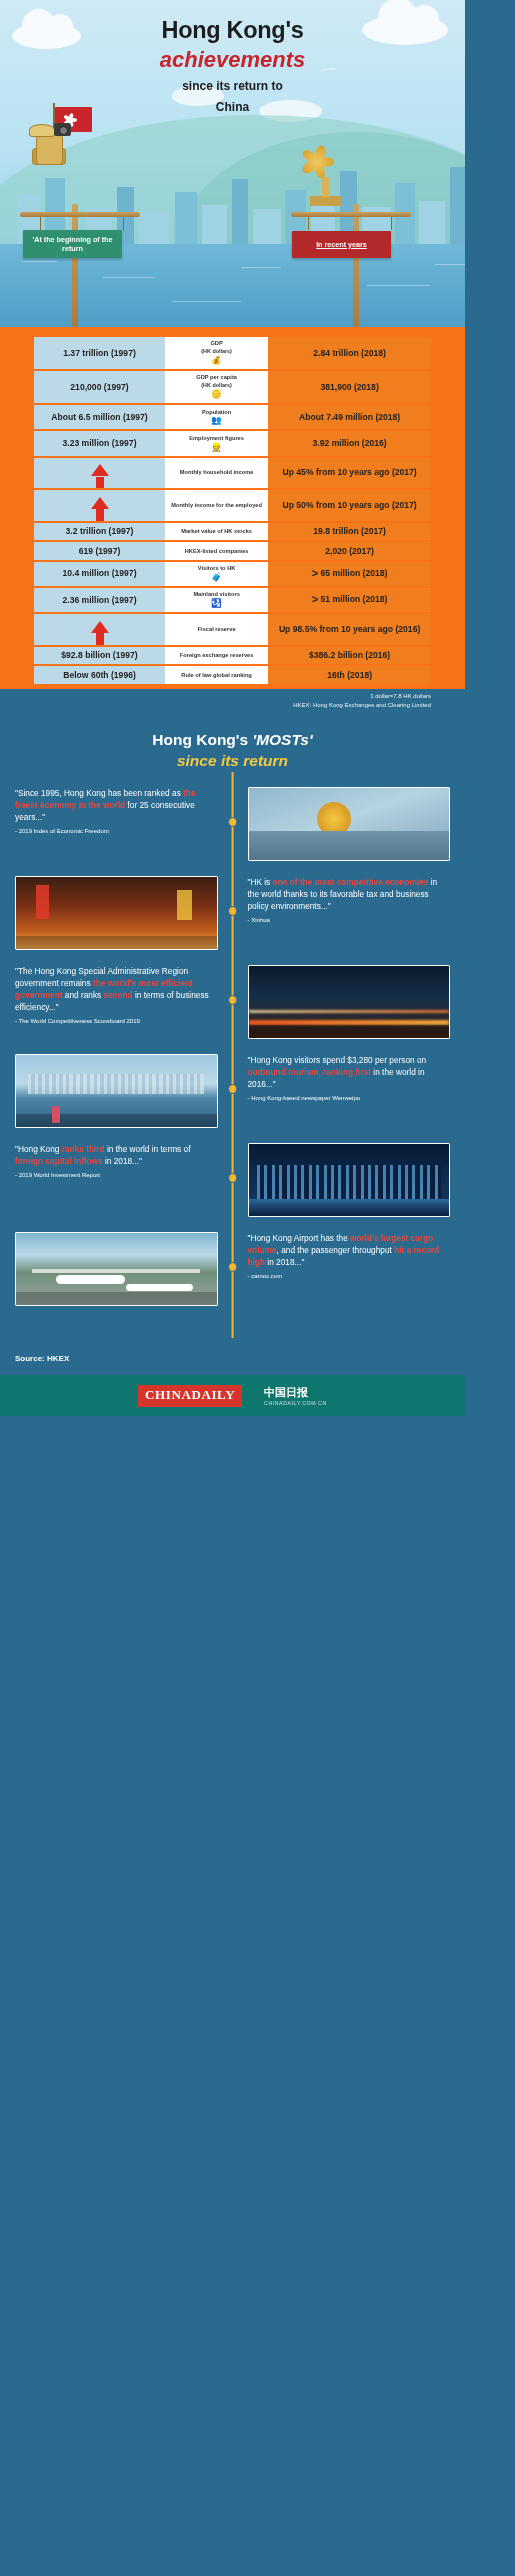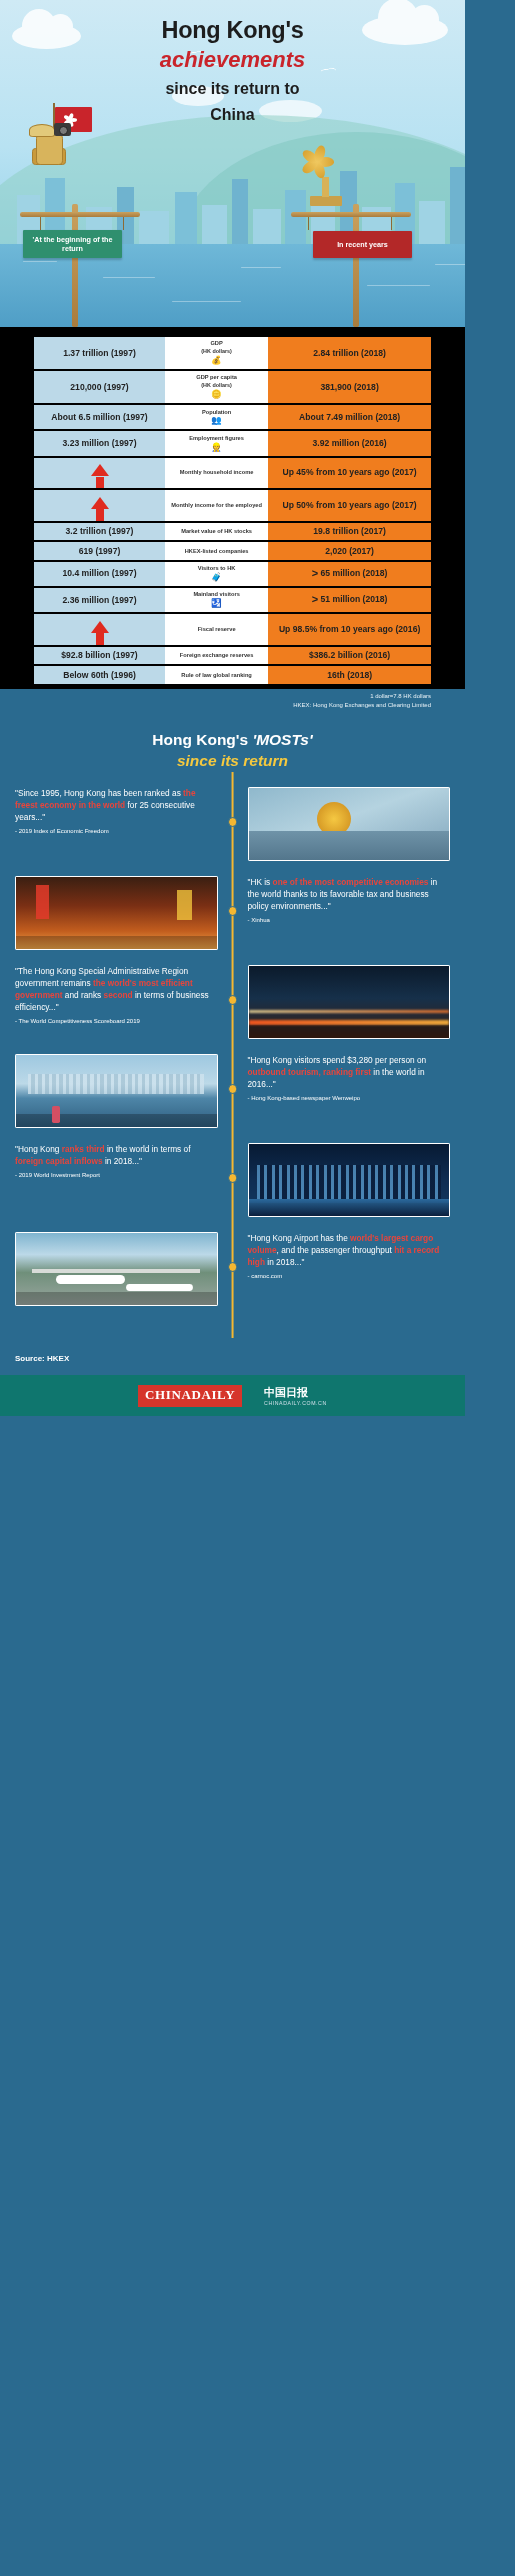--- a/index.html
+++ b/index.html
@@ -35,21 +35,21 @@
     text-align: center;
     padding-top: 17px;
   }
   .hero-title .l1 {
     font-size: 23.5px; font-weight: bold; color: #1d1d1d; letter-spacing: -0.3px;
   }
   .hero-title .l2 {
     font-size: 22px; font-weight: bold; font-style: italic; color: #c9242b; margin-top: 3.4px;
   }
   .hero-title .l3 {
-    font-size: 16px; font-weight: bold; color: #1d1d1d; margin-top: 5.7px; line-height: 1.25;
+    font-size: 12px; font-weight: bold; color: #1d1d1d; margin-top: 5.7px; line-height: 1.25;
   }
 
   
   .hill-far {
     position: absolute; bottom: 80px; left: -34px; width: 584px; height: 132px;
     background: #8fd0c4; border-radius: 50% 50% 0 0 / 100% 100% 0 0; opacity:.55;
   }
   .hill-right {
     position:absolute; bottom:80px; right:-69px; width: 355px; height: 115px;
     background:#7ec6bd; border-radius: 50% 50% 0 0 / 100% 100% 0 0; opacity:.5;
@@ -79,21 +79,21 @@
   .crossbar.left { left: 20px; width: 120px; }
   .crossbar.right { right: 54px; width: 120px; }
   .rope { position:absolute; width:1.1px; height:12.6px; background:#8c6a34; bottom: 97px; }
 
   .sign {
     position: absolute; bottom: 69px; padding: 5.2px 3.4px; color: #fff; font-weight: bold;
     text-align: center; font-size: 7.2px; line-height: 1.25; border-radius: 1.1px;
     box-shadow: 0 1.1px 2.3px rgba(0,0,0,.2);
   }
   .sign.left { left: 23px; width: 99px; background: #2f8f6e; }
-  .sign.right { right: 53px; width: 99px; background: #b32828; padding: 9.2px 3.4px; }
+  .sign.right { right: 74px; width: 99px; background: #b32828; padding: 9.2px 3.4px; text-decoration: underline; }
 
   
   .flagpole { position:absolute; left: 53px; bottom: 172px; width:2.3px; height:52px; background:#8c6a34; }
   .flag {
     position:absolute; left: 55px; bottom: 195px; width: 37px; height: 25px; background:#c9242b;
     border-radius: 1.1px;
   }
   .flag .petal {
     position:absolute; width: 7.4px; height: 4px; background:#fff; border-radius: 50%;
     left: 15px; top: 11px; transform-origin: 0 50%;
@@ -112,21 +112,21 @@
   .traveler .bag { position:absolute; left: 12.6px; top: 11.5px; width: 27.5px; height: 31px; background:#d8b45c; border-radius: 4.6px; border:1.1px solid #a9802f; }
   .traveler .bag2 { position:absolute; left: 9.2px; top: 26px; width: 34px; height: 17px; background:#c99a3c; border-radius: 3.4px; border:1.1px solid #a9802f;}
   .traveler .hat { position:absolute; left: 5.7px; top: 2.3px; width: 26px; height: 12.6px; background:#e2c97a; border-radius: 50% 50% 20% 20%; border:1.1px solid #a9802f;}
   .traveler .cam { position:absolute; left: 31px; top: 1.1px; width: 17px; height: 12.6px; background:#3b3b3b; border-radius: 2.3px;}
   .traveler .cam:after { content:''; position:absolute; left:5.2px; top:2.9px; width:6.9px; height:6.9px; border-radius:50%; background:#7a7a7a; border:1.1px solid #222;}
   .birds { position:absolute; }
   .bird { position:absolute; width: 8px; height: 4px; border-top: 1.1px solid #fff; border-radius: 50%; transform: rotate(-10deg); }
   .bird:after { content:''; position:absolute; left: 6.9px; top:-0.6px; width: 8px; height: 4px; border-top: 1.1px solid #fff; border-radius: 50%; transform: rotate(20deg); }
 
   
-  .table-wrap { background: #000000; padding: 8px 34px 3.4px 34px; }
+  .table-wrap { background: #f97316; padding: 8px 34px 3.4px 34px; }
   table.stats { width: 100%; border-collapse: separate; border-spacing: 0 2.3px; }
   table.stats td {
     vertical-align: middle;
     text-align: center;
     font-weight: bold;
     color: #222;
     padding: 3.4px 2.3px;
   }
   td.old { width: 33%; background: #bcd9e8; font-size: 8.6px; line-height:1.25; }
   td.mid {

